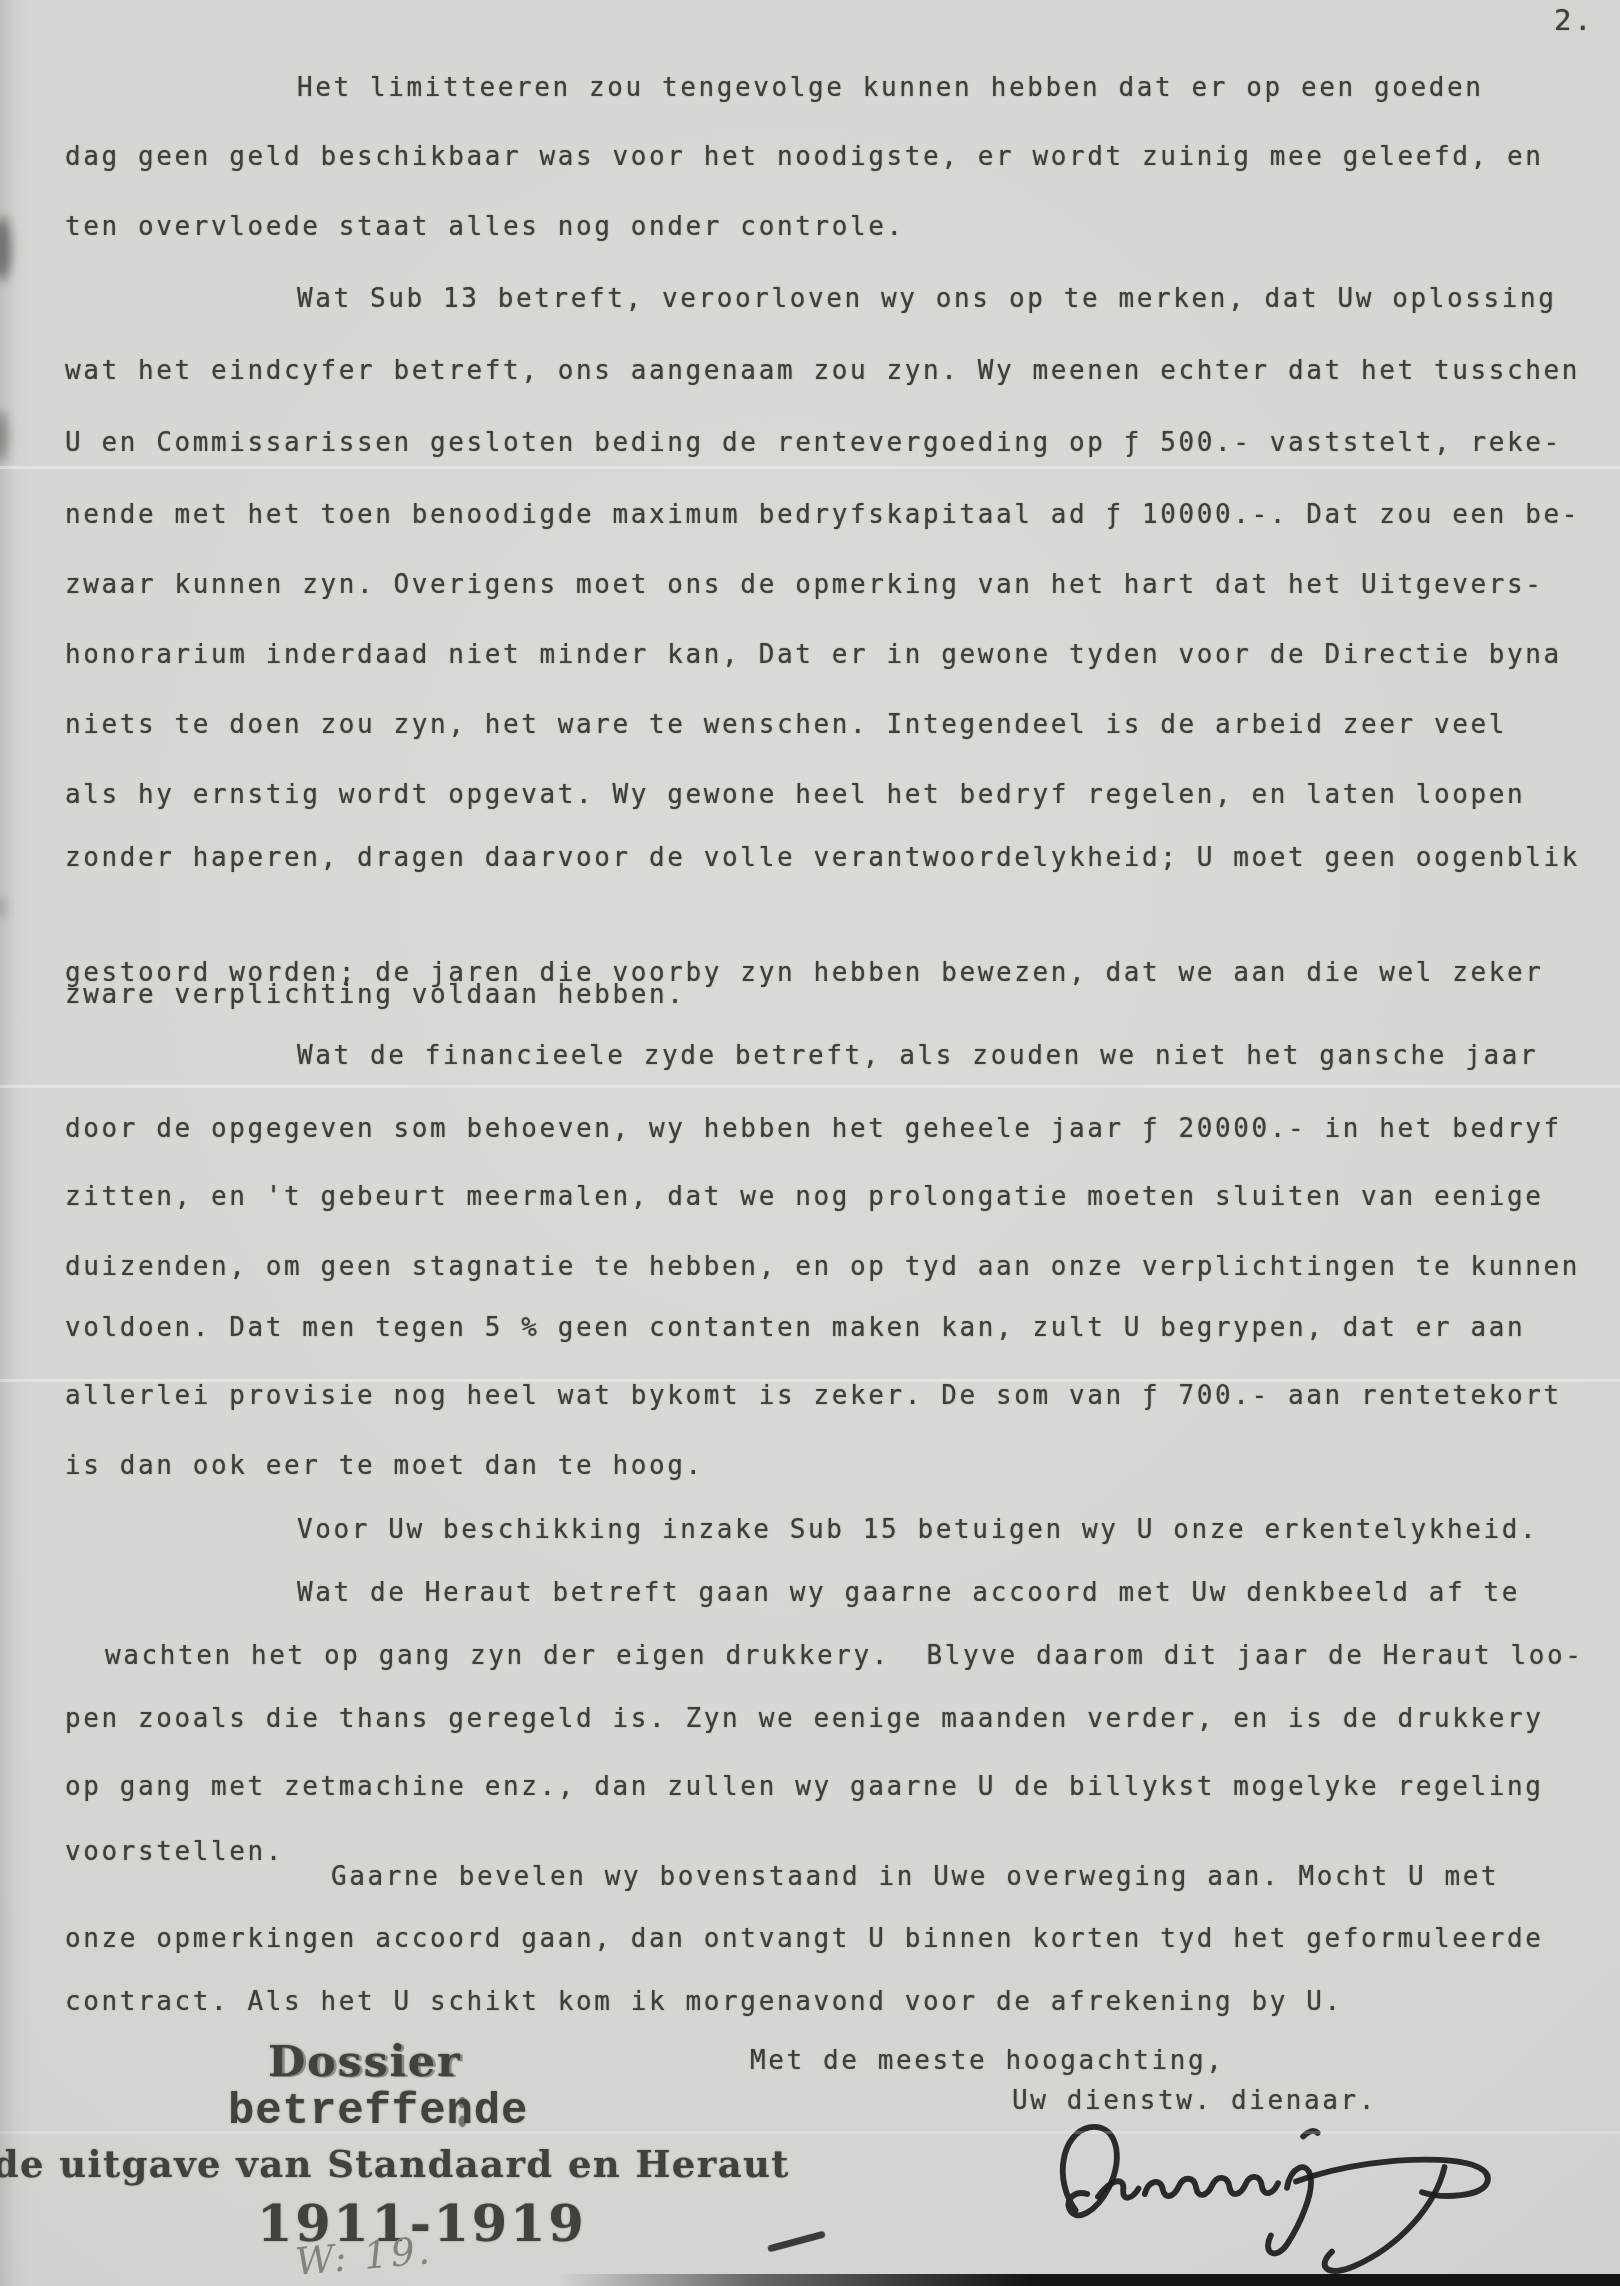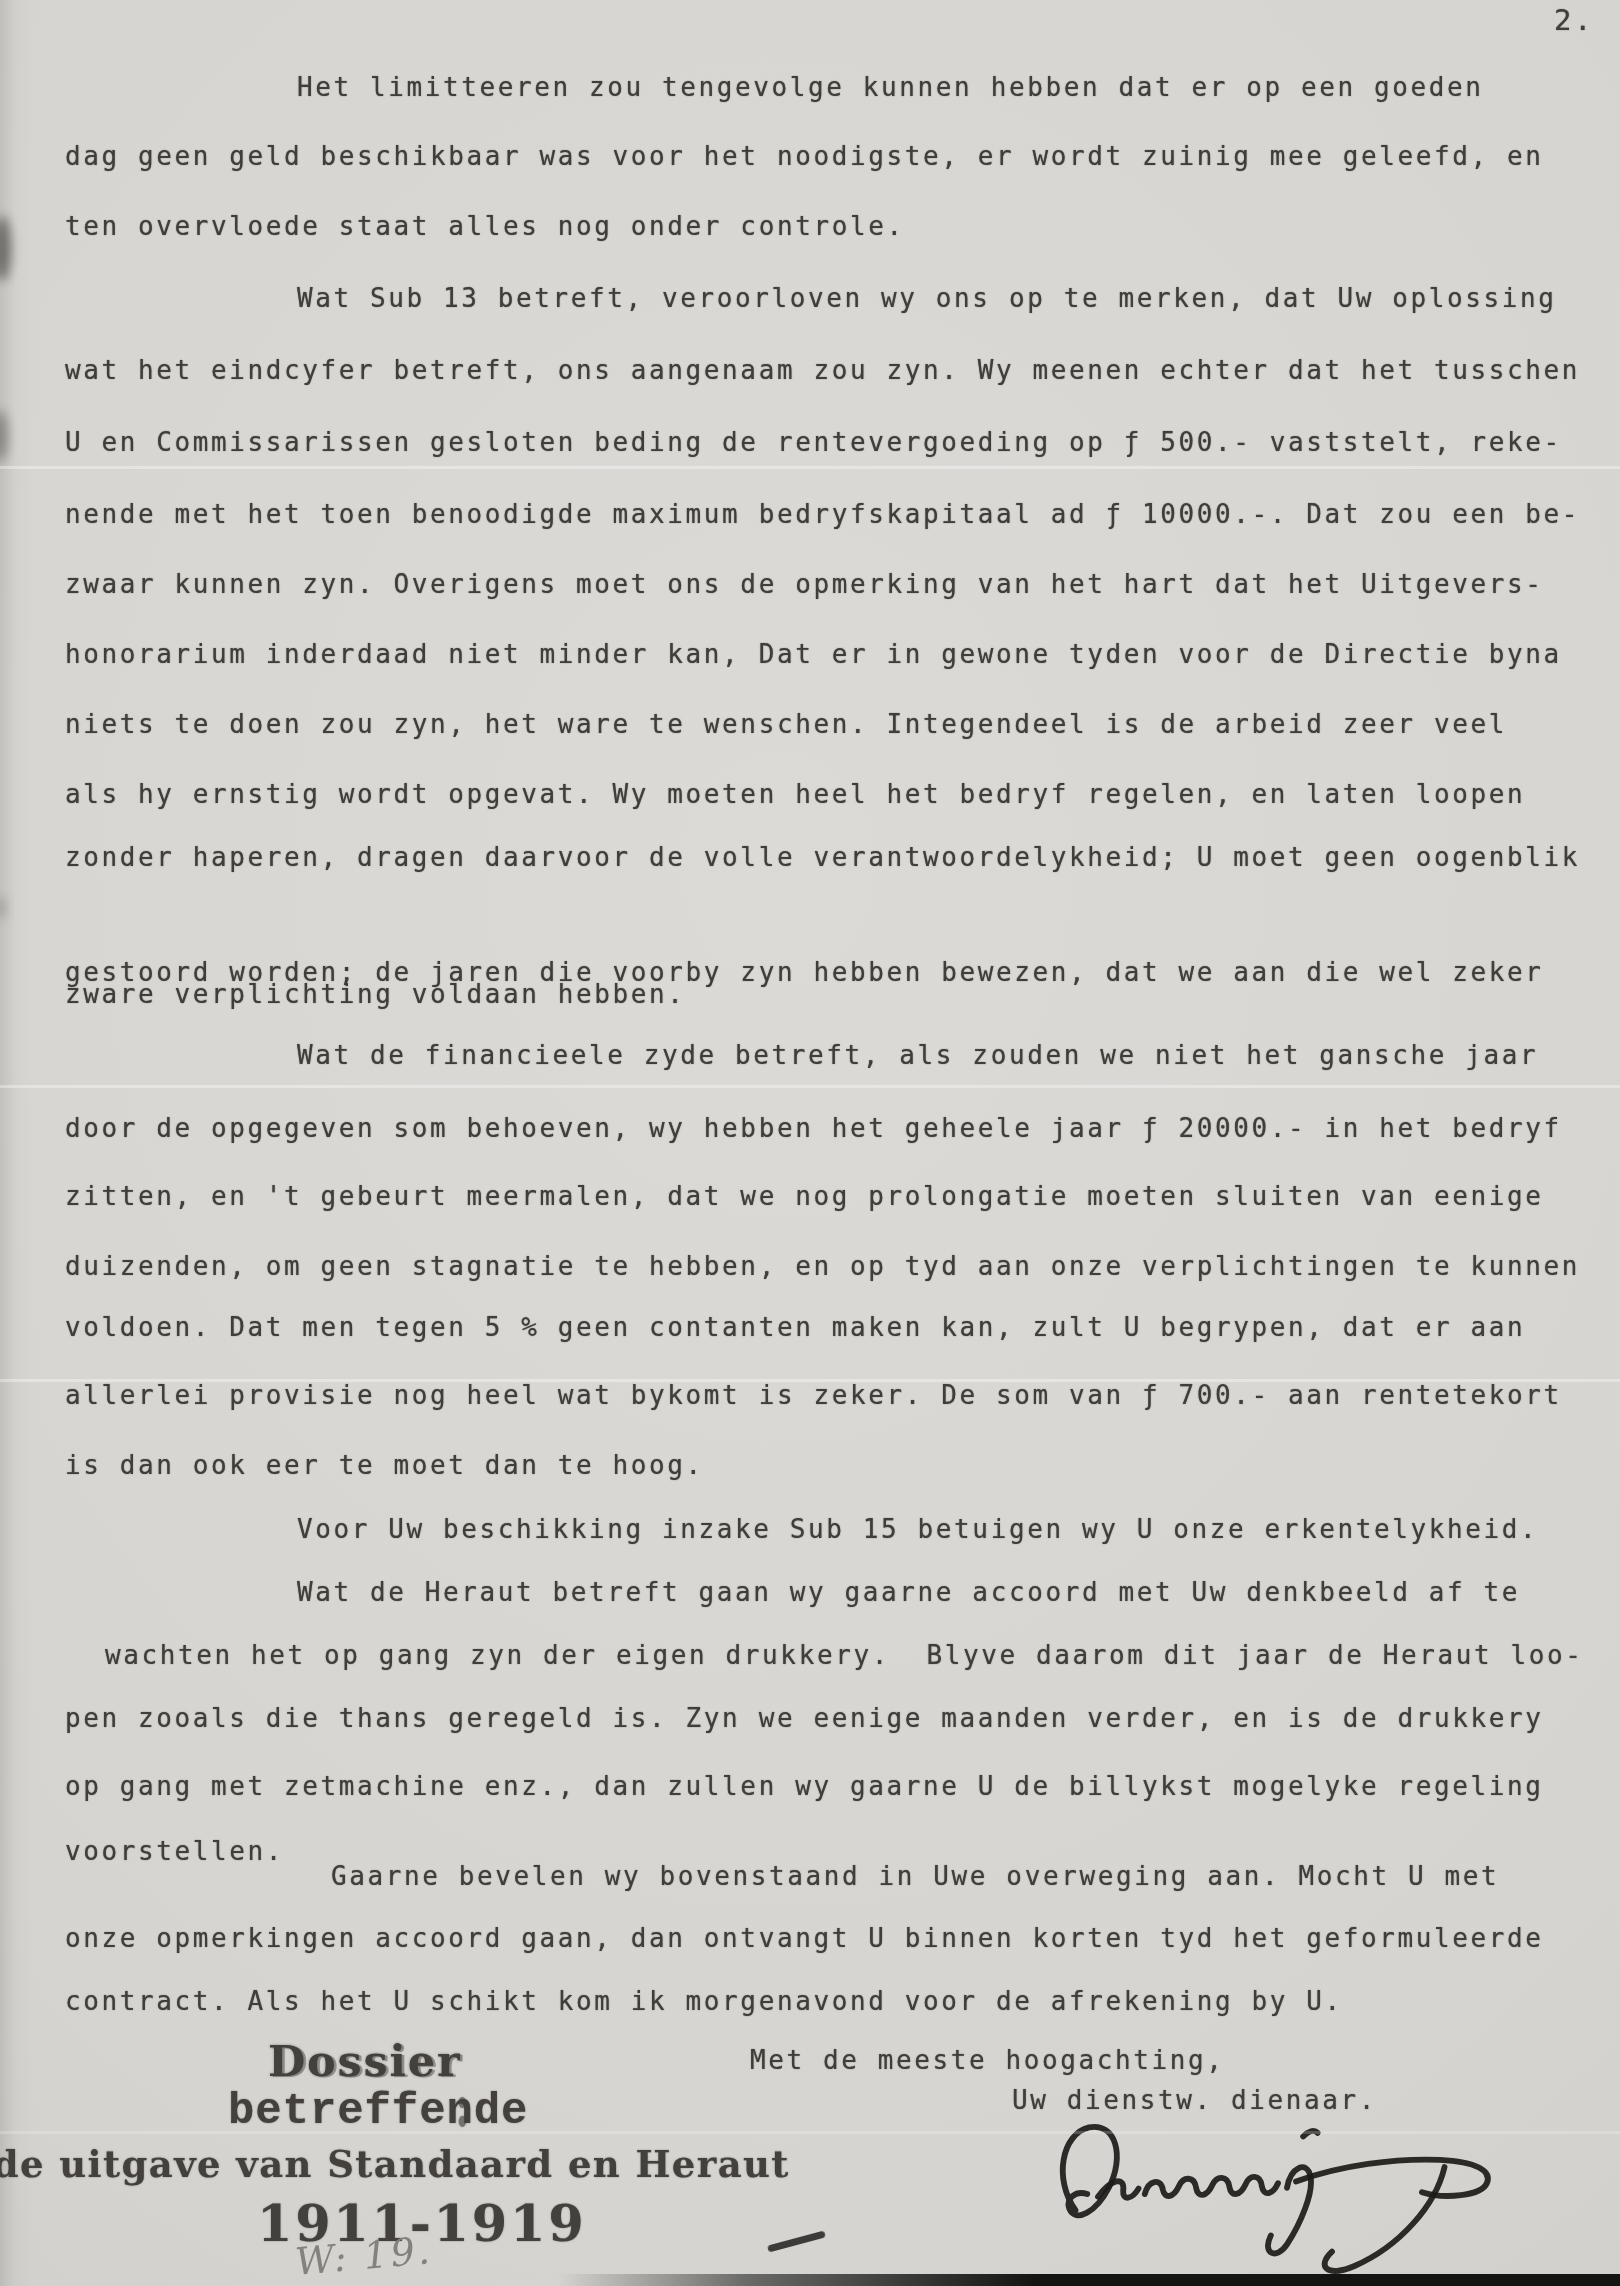--- a/index.html
+++ b/index.html
@@ -138,21 +138,21 @@
   <div class="typed" style="left: 297px; top: 72px;">Het limitteeren zou tengevolge kunnen hebben dat er op een goeden</div>
       <div class="typed" style="left: 65px; top: 141px;">dag geen geld beschikbaar was voor het noodigste, er wordt zuinig mee geleefd, en</div>
       <div class="typed" style="left: 65px; top: 211px;">ten overvloede staat alles nog onder controle.</div>
       <div class="typed" style="left: 297px; top: 283px;">Wat Sub 13 betreft, veroorloven wy ons op te merken, dat Uw oplossing</div>
       <div class="typed" style="left: 65px; top: 355px;">wat het eindcyfer betreft, ons aangenaam zou zyn. Wy meenen echter dat het tusschen</div>
       <div class="typed" style="left: 65px; top: 427px;">U en Commissarissen gesloten beding de rentevergoeding op ƒ 500.- vaststelt, reke-</div>
       <div class="typed" style="left: 65px; top: 499px;">nende met het toen benoodigde maximum bedryfskapitaal ad ƒ 10000.-. Dat zou een be-</div>
       <div class="typed" style="left: 65px; top: 569px;">zwaar kunnen zyn. Overigens moet ons de opmerking van het hart dat het Uitgevers-</div>
       <div class="typed" style="left: 65px; top: 639px;">honorarium inderdaad niet minder kan, Dat er in gewone tyden voor de Directie byna</div>
       <div class="typed" style="left: 65px; top: 709px;">niets te doen zou zyn, het ware te wenschen. Integendeel is de arbeid zeer veel</div>
-      <div class="typed" style="left: 65px; top: 779px;">als hy ernstig wordt opgevat. Wy moeten heel het bedryf regelen, en laten loopen</div>
+      <div class="typed" style="left: 65px; top: 779px;">als hy ernstig wordt opgevat. Wy gewone heel het bedryf regelen, en laten loopen</div>
       <div class="typed" style="left: 65px; top: 842px;">zonder haperen, dragen daarvoor de volle verantwoordelykheid; U moet geen oogenblik</div>
       <div class="typed" style="left: 65px; top: 909px; margin-top: 48px;">gestoord worden; de jaren die voorby zyn hebben bewezen, dat we aan die wel zeker</div>
       <div class="typed" style="left: 65px; top: 979px;">zware verplichting voldaan hebben.</div>
       <div class="typed" style="left: 297px; top: 1040px;">Wat de financieele zyde betreft, als zouden we niet het gansche jaar</div>
       <div class="typed" style="left: 65px; top: 1113px;">door de opgegeven som behoeven, wy hebben het geheele jaar ƒ 20000.- in het bedryf</div>
       <div class="typed" style="left: 65px; top: 1181px;">zitten, en 't gebeurt meermalen, dat we nog prolongatie moeten sluiten van eenige</div>
       <div class="typed" style="left: 65px; top: 1251px;">duizenden, om geen stagnatie te hebben, en op tyd aan onze verplichtingen te kunnen</div>
       <div class="typed" style="left: 65px; top: 1312px;">voldoen. Dat men tegen 5 % geen contanten maken kan, zult U begrypen, dat er aan</div>
       <div class="typed" style="left: 65px; top: 1380px;">allerlei provisie nog heel wat bykomt is zeker. De som van ƒ 700.- aan rentetekort</div>
       <div class="typed" style="left: 65px; top: 1450px;">is dan ook eer te moet dan te hoog.</div>

